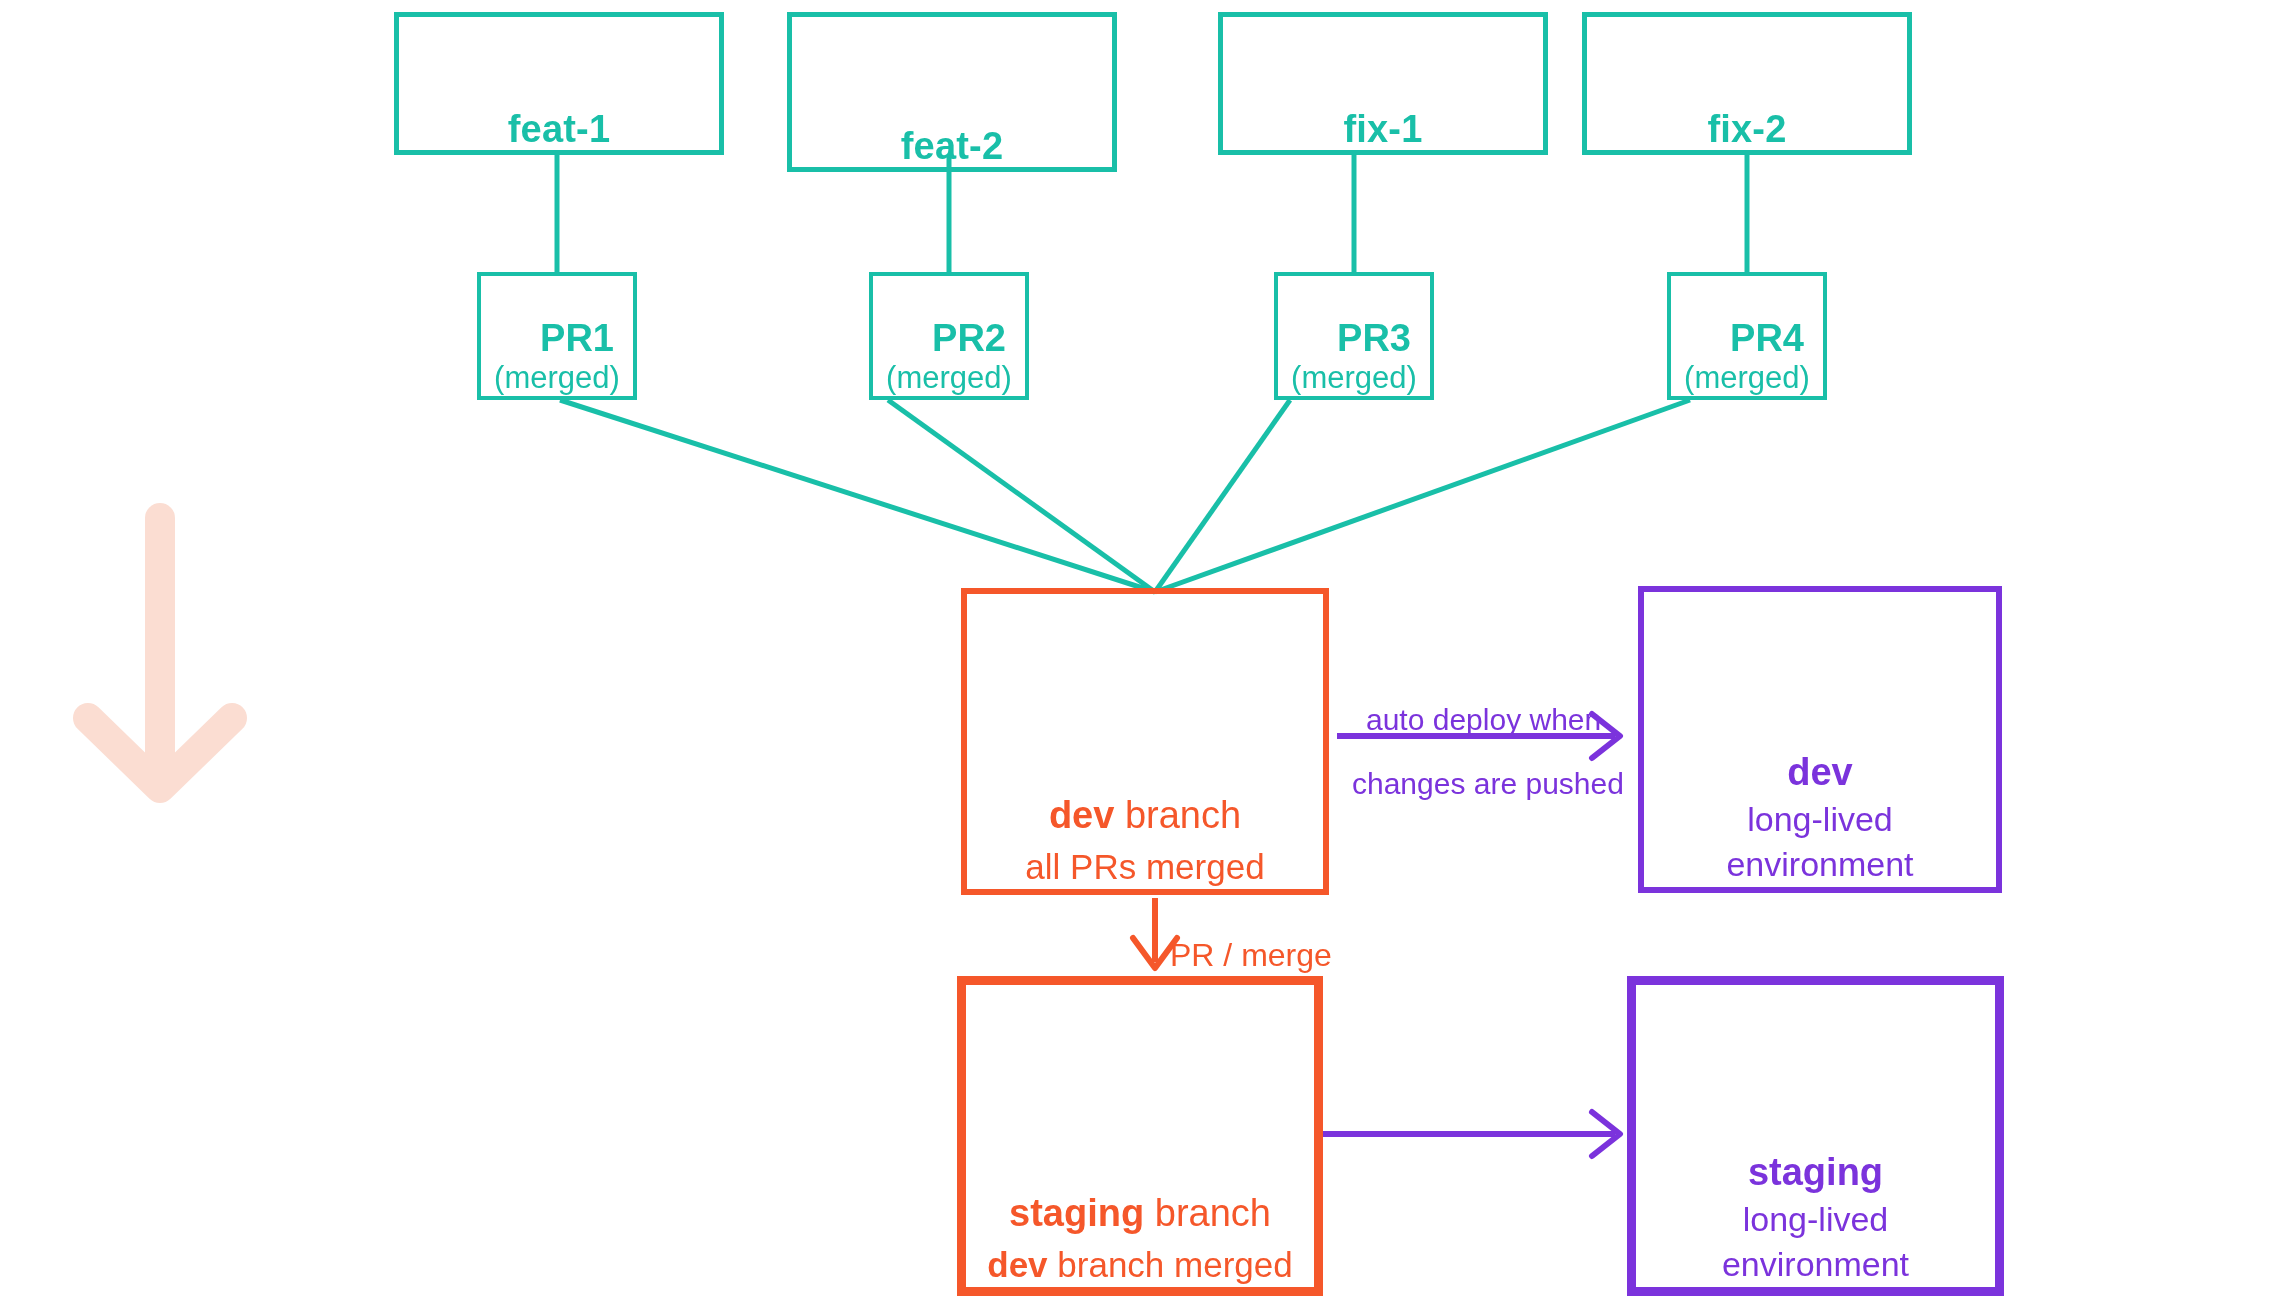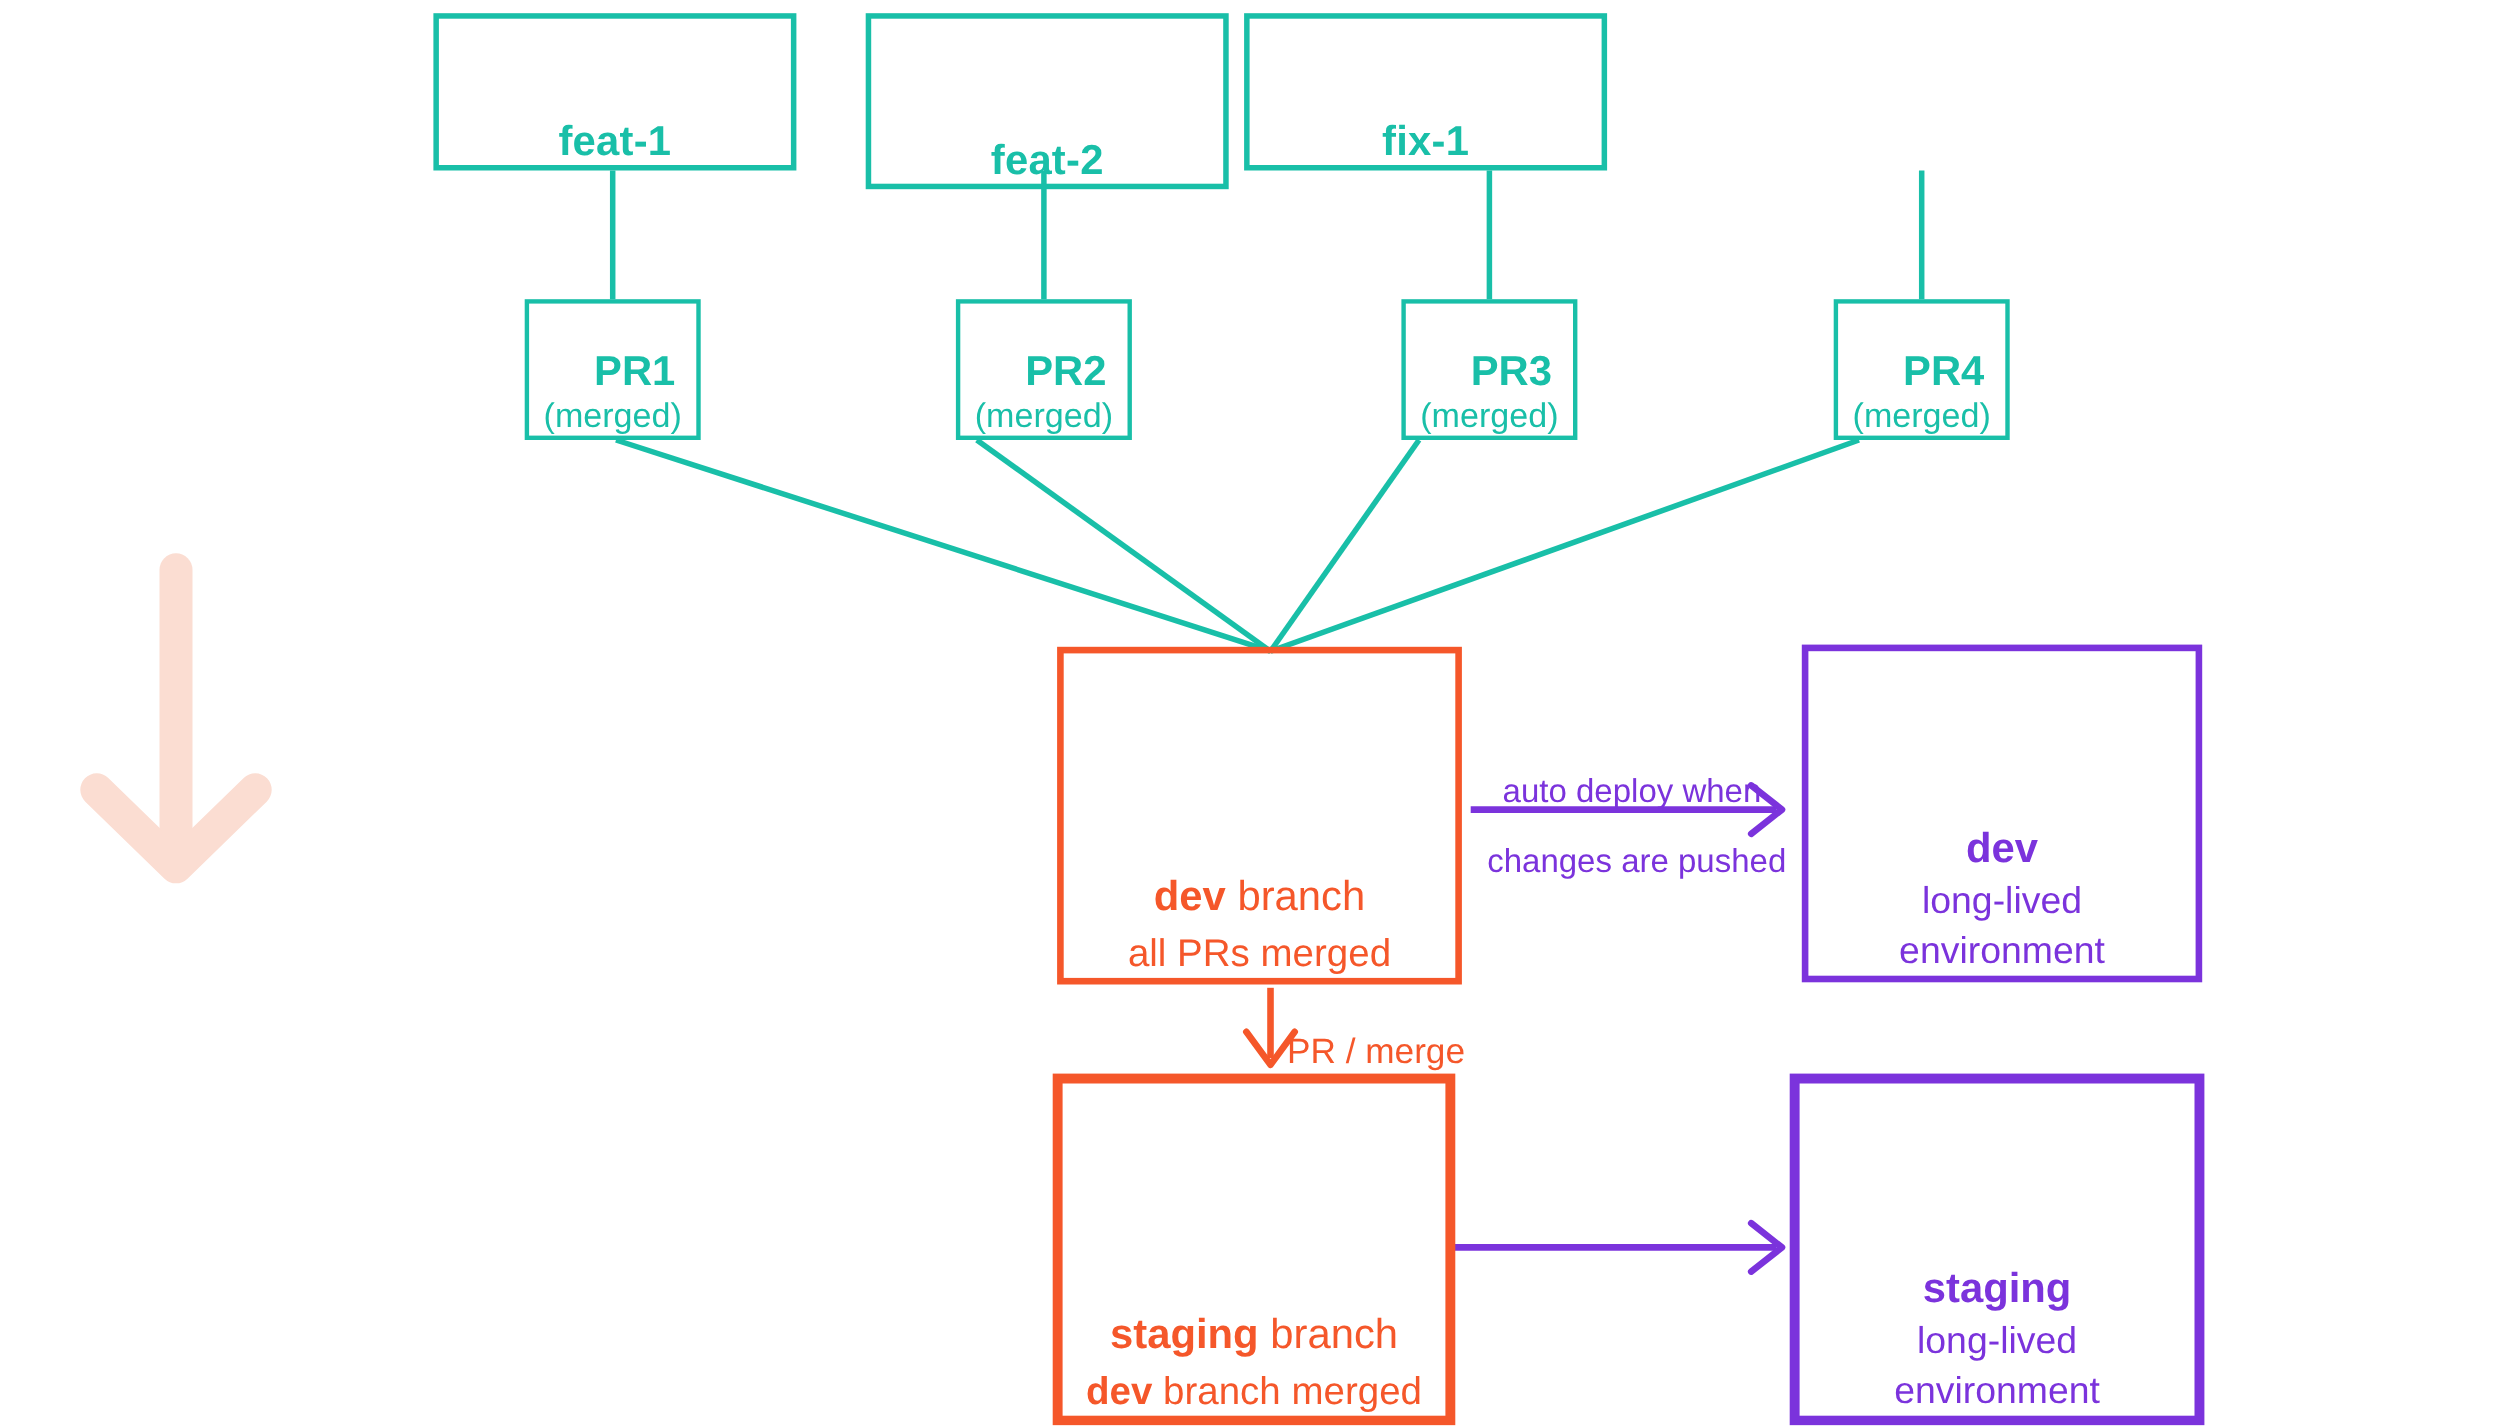--- a/index.html
+++ b/index.html
@@ -164,24 +164,27 @@
   </svg>
 
   <div class="node branch-box" style="left:394px;  top:12px;  width:330px; height:143px;">
     <div class="title">feat-1</div>
   </div>
 
   <div class="node branch-box" style="left:787px;  top:12px;  width:330px; height:160px;">
     <div class="title">feat-2</div>
   </div>
 
-  <div class="node branch-box" style="left:1131px; top:12px;  width:330px; height:143px;">
+  <div class="node branch-box" style="left:1218px; top:12px;  width:330px; height:143px;">
     <div class="title">fix-1</div>
   </div>
 
+  <div class="node branch-box" style="left:1582px; top:12px;  width:330px; height:143px;">
+    <div class="title">fix-2</div>
+  </div>
 
   <div class="node pr-box" style="left:477px;  top:272px; width:160px; height:128px;">
     <div class="title">PR1</div>
     <div class="sub">(merged)</div>
   </div>
 
   <div class="node pr-box" style="left:869px;  top:272px; width:160px; height:128px;">
     <div class="title">PR2</div>
     <div class="sub">(merged)</div>
   </div>

